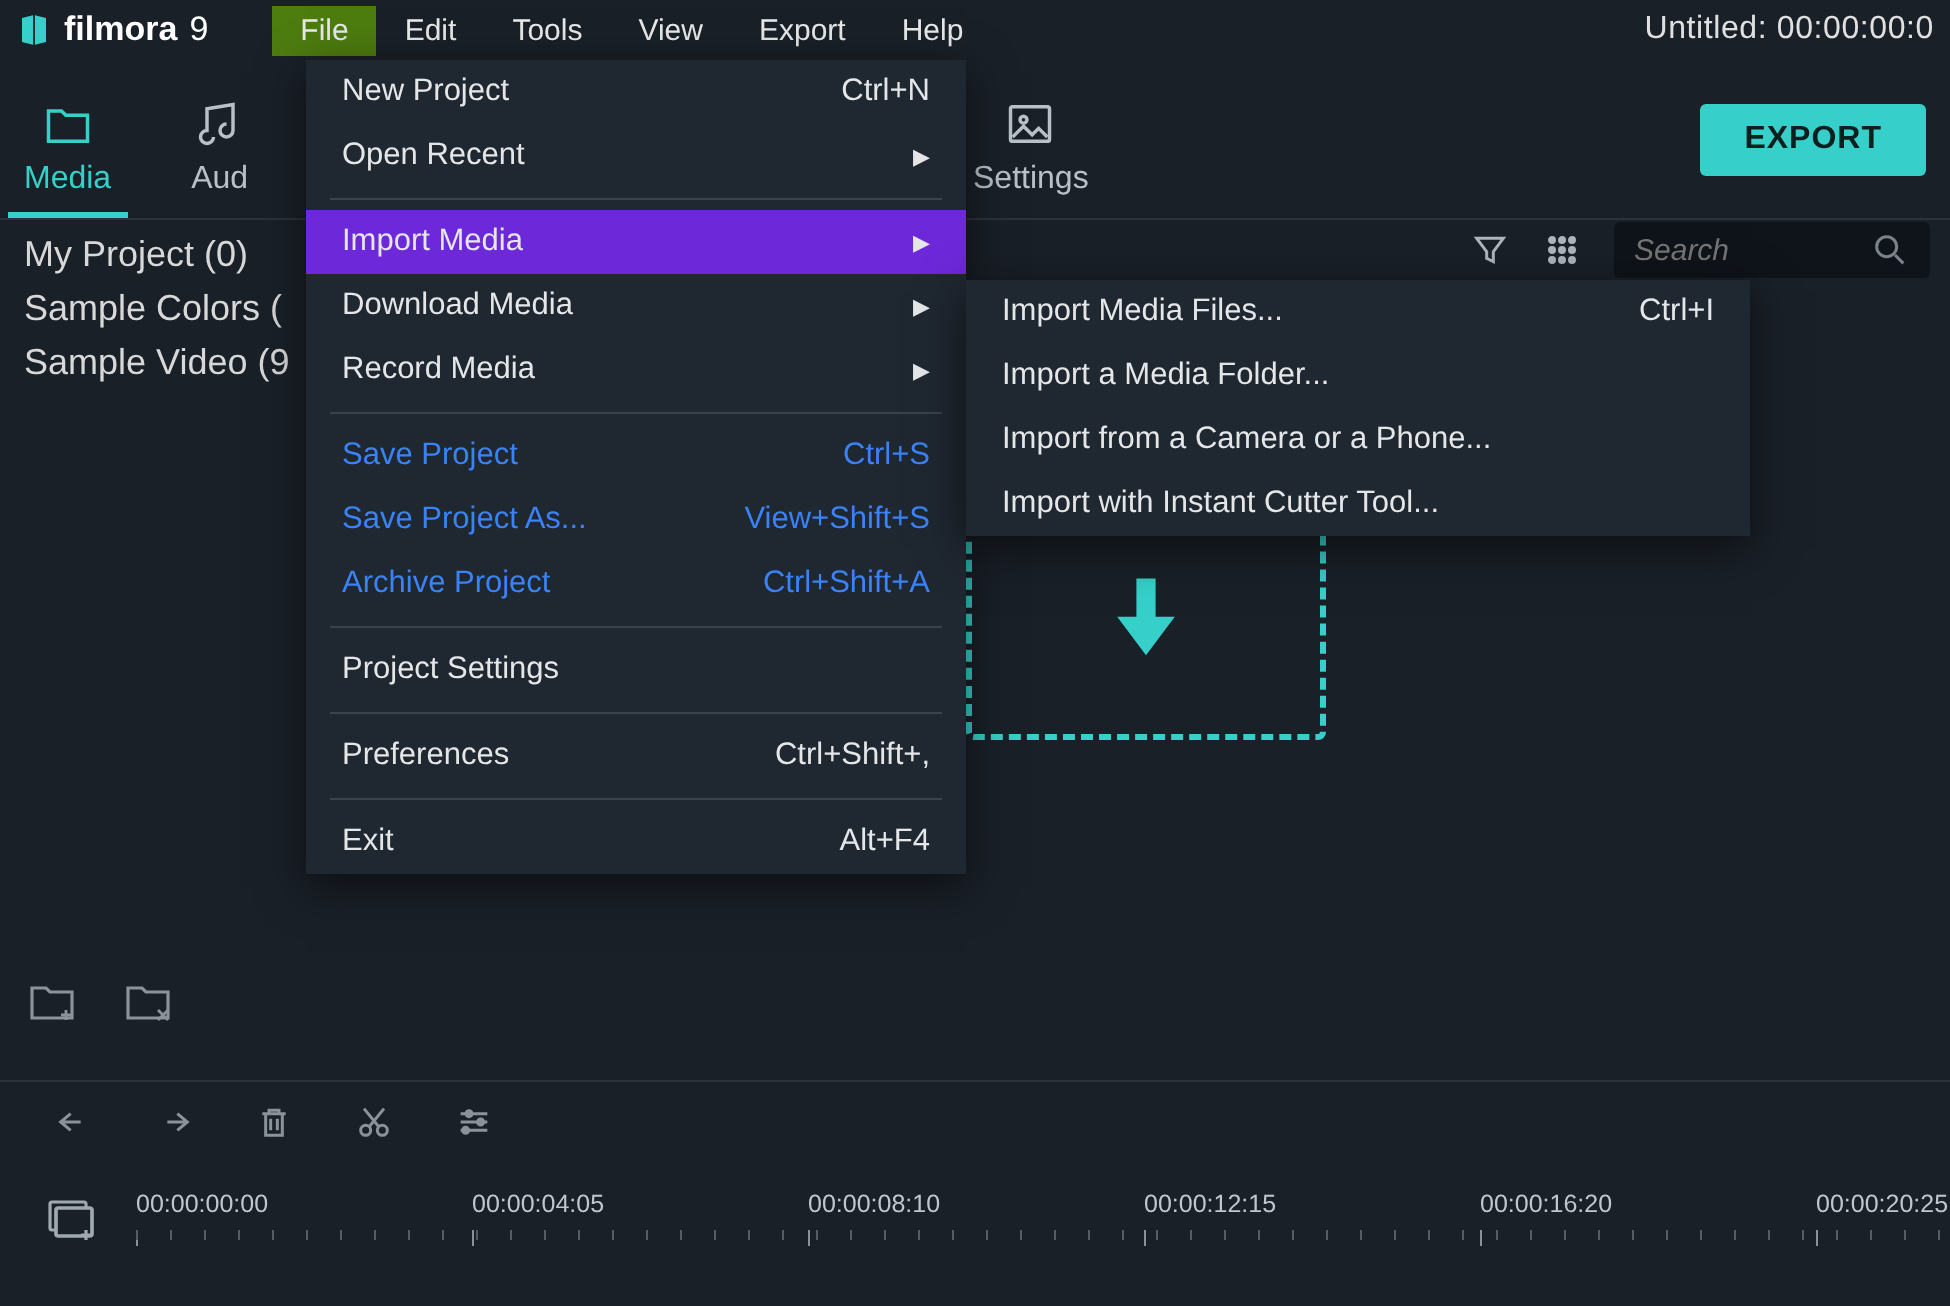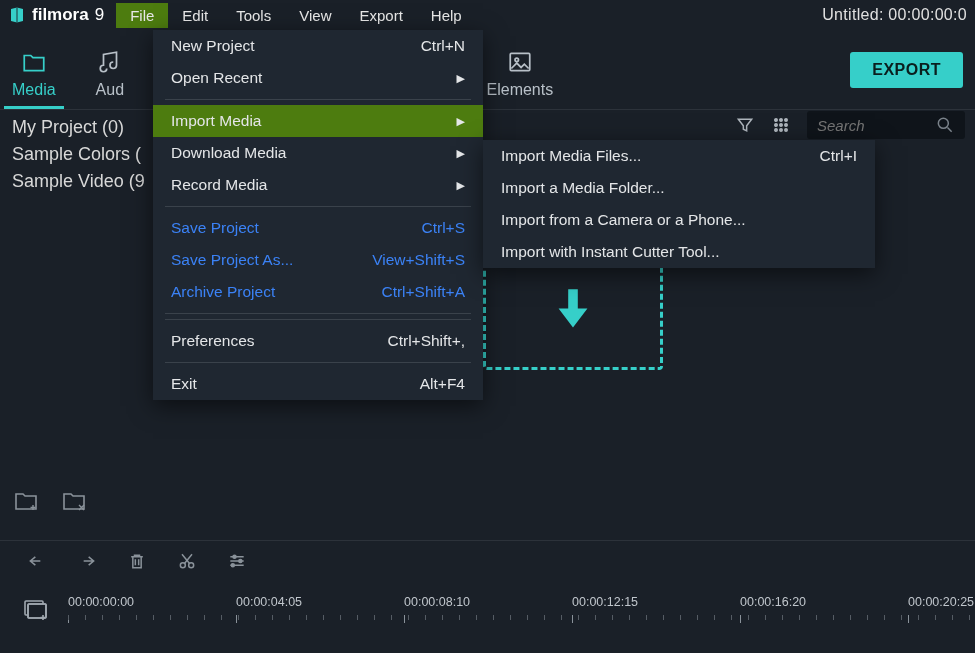--- a/index.html
+++ b/index.html
@@ -1,19 +1,19 @@
 <!DOCTYPE html>
 <html><head>
 <meta charset="utf-8">
 <style>
 * { margin: 0; padding: 0; box-sizing: border-box; font-family: -apple-system, "Segoe UI", Arial, sans-serif; }
 body { background: #1a2028; color: #d0d0d0; width: 975px; height: 653px; overflow: hidden; position: relative; }
 
 .menubar { height: 30px; display: flex; align-items: center; padding: 0 8px; background: #1a2028; }
-.logo { display: flex; align-items: center; gap: 6px; margin-right: 12px; color: #fff; font-weight: 600; font-size: 17px; }
+.logo { display: flex; align-items: center; gap: 6px; margin-right: 32px; color: #fff; font-weight: 600; font-size: 17px; }
 .logo-icon { width: 18px; height: 18px; }
 .menu-items { display: flex; gap: 0; }
 .menu-item { padding: 4px 14px; font-size: 15px; color: #e8e8e8; cursor: pointer; }
 .menu-item.active { background: #4d7c0f; }
 .title-right { margin-left: auto; font-size: 16px; color: #e0e0e0; letter-spacing: .3px; }
 
 .ribbon { height: 80px; display: flex; align-items: center; padding: 0 12px; border-bottom: 1px solid #2c323a; position: relative; }
 .ribbon-tabs { display: flex; gap: 40px; align-items: flex-end; height: 100%; }
 .ribbon-tab { display: flex; flex-direction: column; align-items: center; gap: 6px; font-size: 16px; color: #b8c0c8; padding-bottom: 10px; cursor: pointer; position: relative; }
 .ribbon-tab.active { color: #36cfc9; }
@@ -50,21 +50,21 @@
 .tl-btn svg { width: 26px; height: 22px; stroke:#a0a8b0; fill:none; stroke-width:1.6; }
 .tl-ruler { flex:1; position:relative; height: 52px; color:#c0c6cc; font-size: 12.5px; }
 .tl-mark { position:absolute; top: 10px; white-space:nowrap; }
 .tl-mark::before { content:""; position:absolute; left:0; top:20px; width:1px; height:8px; background:#8a929a; }
 .tl-minor { position:absolute; top:30px; width:1px; height:5px; background:#555c64; }
 
 
 .menu-panel { position: absolute; background: #1f2731; box-shadow: 0 6px 22px rgba(0,0,0,.55); z-index: 50; }
 .menu-row { display:flex; align-items:center; padding: 7px 18px; font-size: 15.5px; color:#e4e6e8; cursor:pointer; white-space:nowrap; min-height: 32px; }
 .menu-row.disabled { color:#3b82f6; cursor:default;justify-content:center; }
-.menu-row.highlight { background:#4d7c0f; }
+.menu-row.highlight { background:#6d28d9; }
 .menu-row .shortcut { margin-left:auto; padding-left: 30px; }
 .menu-row .arrow { margin-left:auto; padding-left: 30px; font-size:11px; }
 .menu-sep { height:1px; background:#3a424b; margin: 5px 12px; }
 #file-menu { top:30px; left:153px; width:330px; }
 #import-submenu { top:140px; left:483px; width:392px; }
 </style>
 </head>
 <body>
 
 <div class="menubar">
@@ -104,21 +104,21 @@
     <div class="ribbon-tab" style="margin-left:270px">
       <span style="height:26px"></span>
       <span>ts</span>
     </div>
     <div class="ribbon-tab">
       <svg class="ribbon-icon" viewBox="0 0 24 24">
           <rect x="3" y="4" width="18" height="16" rx="1"></rect>
           <circle cx="9" cy="10" r="1.6"></circle>
           <path d="M4 18 l5 -5 l4 4 l3 -3 l4 4"></path>
         </svg>
-      <span>Elements</span>
+      <span>Settings</span>
     </div>
   </div>
   <button class="export-btn">EXPORT</button>
 </div>
 
 <div class="workarea">
   <div class="sidebar">
     <div class="tree-item root">My Project (0)</div>
     <div class="tree-item root">Sample Colors (</div>
     <div class="tree-item root">Sample Video (9</div>
@@ -300,20 +300,23 @@
     </div>
   <div class="menu-row disabled">
       <span>Save Project As...</span>
       <span class="shortcut">View+Shift+S</span>
     </div>
   <div class="menu-row disabled">
       <span>Archive Project</span>
       <span class="shortcut">Ctrl+Shift+A</span>
     </div>
   <div class="menu-sep"></div>
+  <div class="menu-row">
+      <span>Project Settings</span>
+    </div>
   <div class="menu-sep"></div>
   <div class="menu-row">
       <span>Preferences</span>
       <span class="shortcut">Ctrl+Shift+,</span>
     </div>
   <div class="menu-sep"></div>
   <div class="menu-row">
       <span>Exit</span>
       <span class="shortcut">Alt+F4</span>
     </div>

